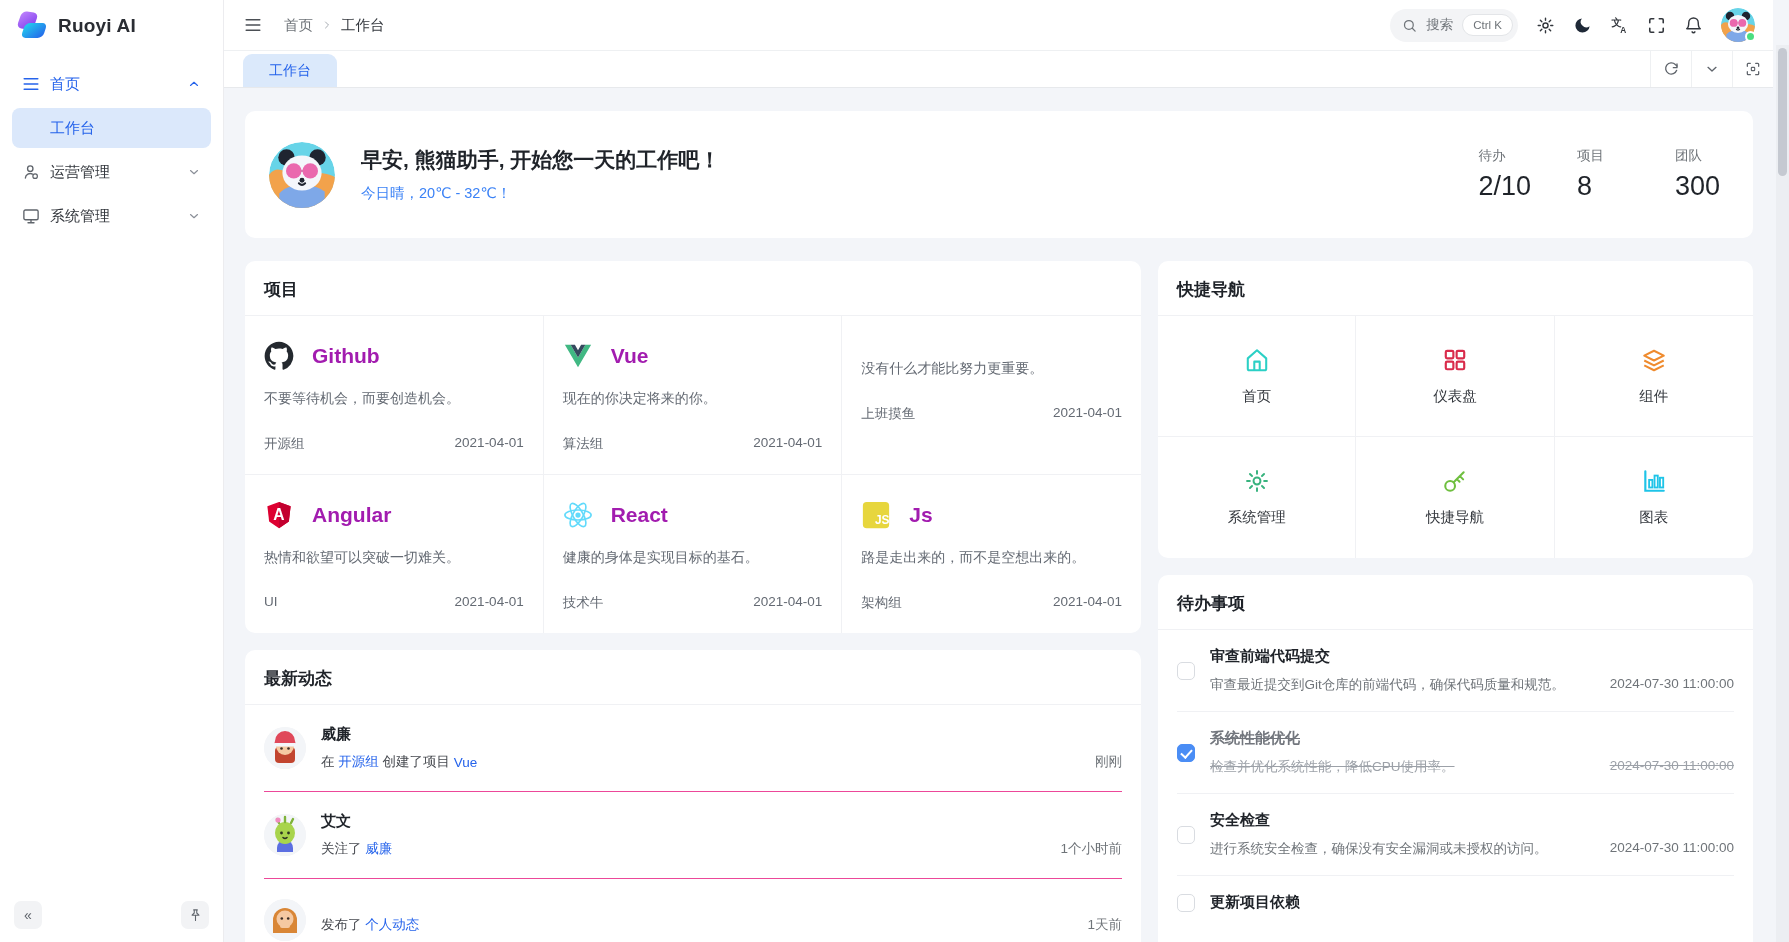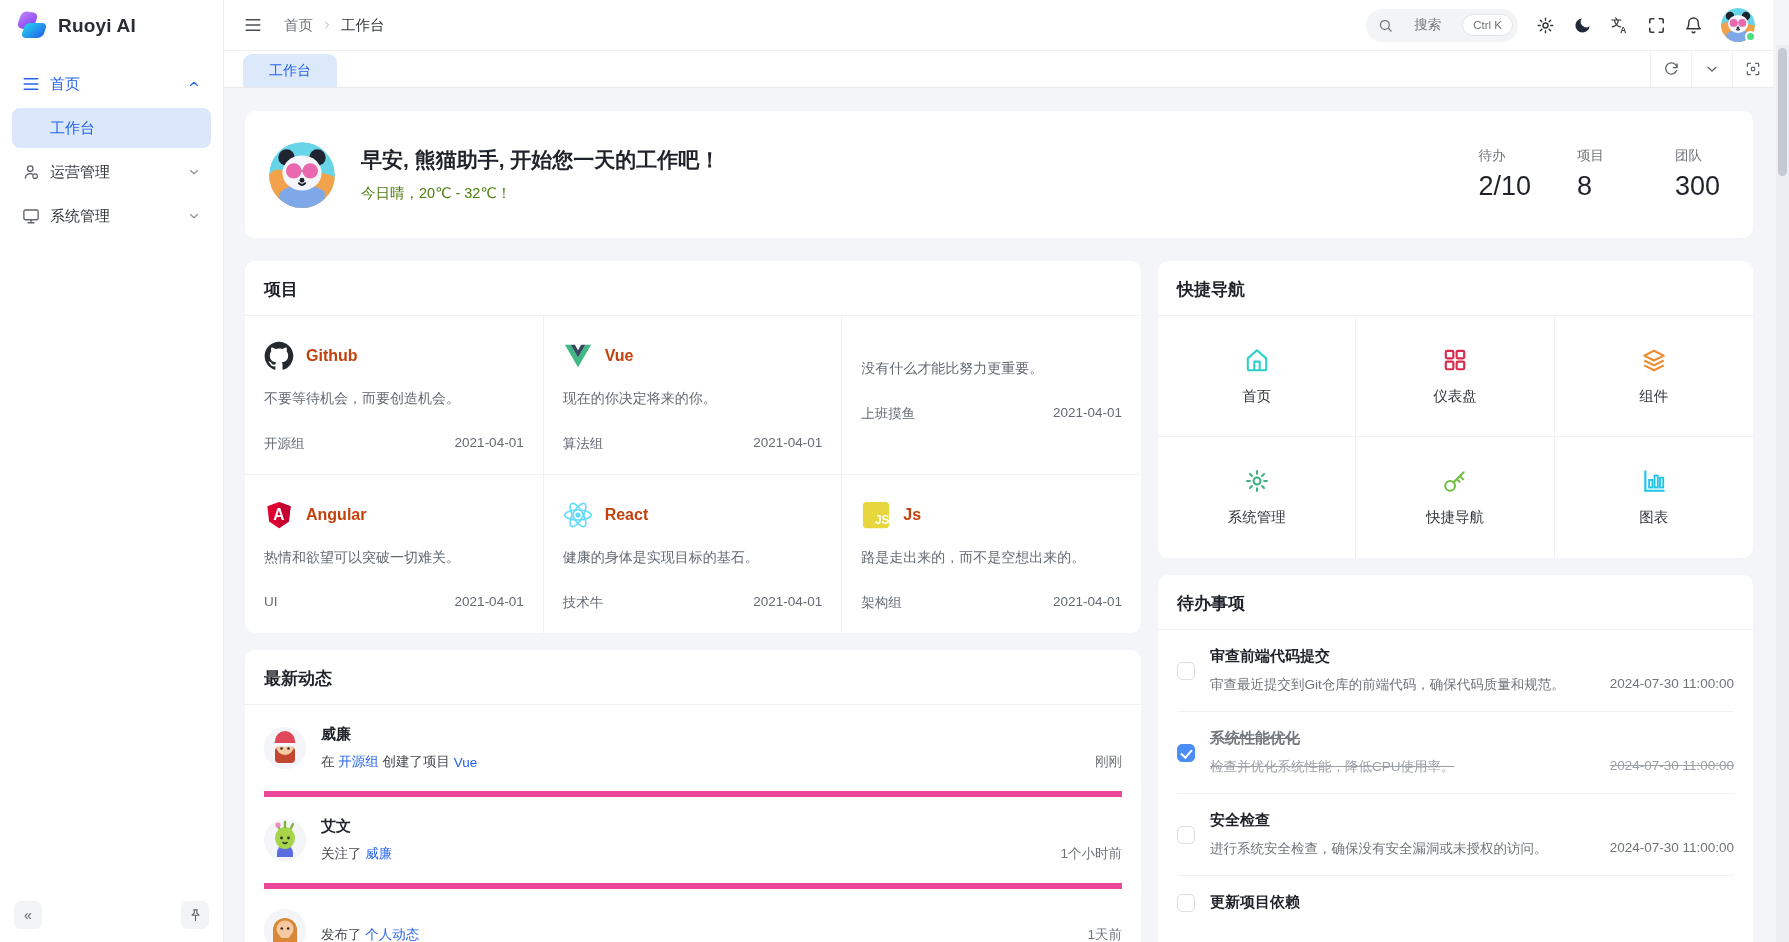--- a/index.html
+++ b/index.html
@@ -28,21 +28,21 @@
   
   .main { flex:1; display:flex; flex-direction:column; min-width:0; }
 
   .header { height:51px; background:#fff; border-bottom:1px solid #eef0f2; display:flex; align-items:center; padding:0 18px 0 20px; }
   .hamburger { width:18px; height:18px; color:#4b4f55; cursor:pointer; }
   .breadcrumb { display:flex; align-items:center; gap:8px; margin-left:22px; font-size:14.5px; }
   .crumb { color:#6f7479; cursor:pointer; }
   .crumb.current { color:#33373d; }
   .crumb-sep { color:#9ca1a8; width:12px; height:12px; }
   .header-right { margin-left:auto; display:flex; align-items:center; gap:18px; }
-  .search-pill { display:flex; align-items:center; gap:21px; background:#f3f4f6; border-radius:17px; height:33px; padding:0 5px 0 12px; cursor:pointer; }
+  .search-pill { display:flex; align-items:center; gap:9px; background:#f3f4f6; border-radius:17px; height:33px; padding:0 5px 0 12px; cursor:pointer; }
   .search-pill .si { width:15px; height:15px; color:#6f7479; }
   .search-txt { font-size:13.5px; color:#6f7479; }
   .kbd { background:#fff; border:1px solid #e3e5e8; border-radius:13px; font-size:11.5px; color:#6f7479; padding:4px 10px; }
   .hicon { width:19px; height:19px; color:#33373d; cursor:pointer; display:flex; align-items:center; justify-content:center; }
   .avatar-wrap { position:relative; width:34px; height:34px; cursor:pointer; }
   .avatar-wrap .dot { position:absolute; right:-1px; bottom:0; width:11px; height:11px; border-radius:50%; background:#4ade80; border:2px solid #fff; }
   .avatar-img { width:34px; height:34px; border-radius:50%; overflow:hidden; display:block; }
 
   .tabbar { height:37px; background:#fff; border-bottom:1px solid #e7e9ec; display:flex; align-items:flex-end; }
   .tab { margin-left:19px; height:33px; display:flex; align-items:center; padding:0 26px; background:#dbe9fb; color:#2563eb; font-size:14px; border-radius:9px 9px 0 0; cursor:pointer; }
@@ -53,45 +53,45 @@
   .content { flex:1; padding:23px 20px 0 21px; overflow:hidden; }
 
   .card { background:#fff; border-radius:10px; }
   .card-head { padding:17px 19px 14px; border-bottom:1px solid #f0f1f4; font-size:17px; font-weight:bold; color:#1f2329; }
 
   
   .welcome { height:127px; display:flex; align-items:center; padding:0 26px 0 24px; margin-bottom:23px; }
   .welcome-avatar { width:66px; height:66px; border-radius:50%; overflow:hidden; flex-shrink:0; }
   .welcome-texts { margin-left:26px; }
   .welcome-title { font-size:21px; font-weight:bold; color:#1f2329; }
-  .welcome-sub { font-size:14.5px; color:#4d7c0f; margin-top:10px; }
+  .welcome-sub { font-size:14.5px; color:#3b82f6; margin-top:10px; }
   .stats { margin-left:auto; display:flex; gap:46px; }
   .stat { min-width:52px; }
   .stat-label { font-size:13.5px; color:#6f7479; }
   .stat-value { font-size:27px; color:#1f2329; margin-top:6px; }
 
   .columns { display:flex; gap:17px; }
   .col-left { width:896px; flex-shrink:0; }
   .col-right { flex:1; min-width:0; }
 
   
   .proj-grid { display:grid; grid-template-columns:1fr 1fr 1fr; }
   .proj-cell { padding:25px 19px 21px; border-right:1px solid #f0f1f4; border-bottom:1px solid #f0f1f4; cursor:pointer; }
   .proj-cell:nth-child(3n) { border-right:none; }
   .proj-cell:nth-child(n+4) { border-bottom:none; }
   .proj-top { display:flex; align-items:center; gap:12px; }
   .proj-icon { width:30px; height:30px; flex-shrink:0; }
-  .proj-name { font-size:16px; font-weight:bold; color:#c2410c; }
+  .proj-name { font-size:21px; font-weight:bold; color:#a21caf;margin-left:6px; }
   .proj-desc { margin-top:19px; font-size:14px; color:#646a73; }
   .proj-foot { margin-top:27px; display:flex; justify-content:space-between; font-size:13.5px; color:#646a73; }
 
   
   .activity { margin-top:17px; height:400px; }
   .act-list { padding:0 19px; }
-  .act-item { display:flex; align-items:center; gap:15px; padding:20px 0; border-bottom:6px solid #ec4899; }
+  .act-item { display:flex; align-items:center; gap:15px; padding:20px 0; border-bottom:1px solid #ec4899; }
   .act-item:last-child { border-bottom:none; }
   .act-avatar { width:42px; height:42px; border-radius:50%; overflow:hidden; flex-shrink:0; background:#f2f3f5; }
   .act-body { flex:1; min-width:0; }
   .act-name { font-size:15px; font-weight:bold; color:#1f2329; }
   .act-line { display:flex; align-items:center; margin-top:9px; font-size:13.5px; color:#46494f; }
   .act-line a { color:#2563eb; text-decoration:none; cursor:pointer; }
   .act-line .seg { white-space:pre; }
   .act-time { margin-left:auto; color:#6f7479; }
 
   

